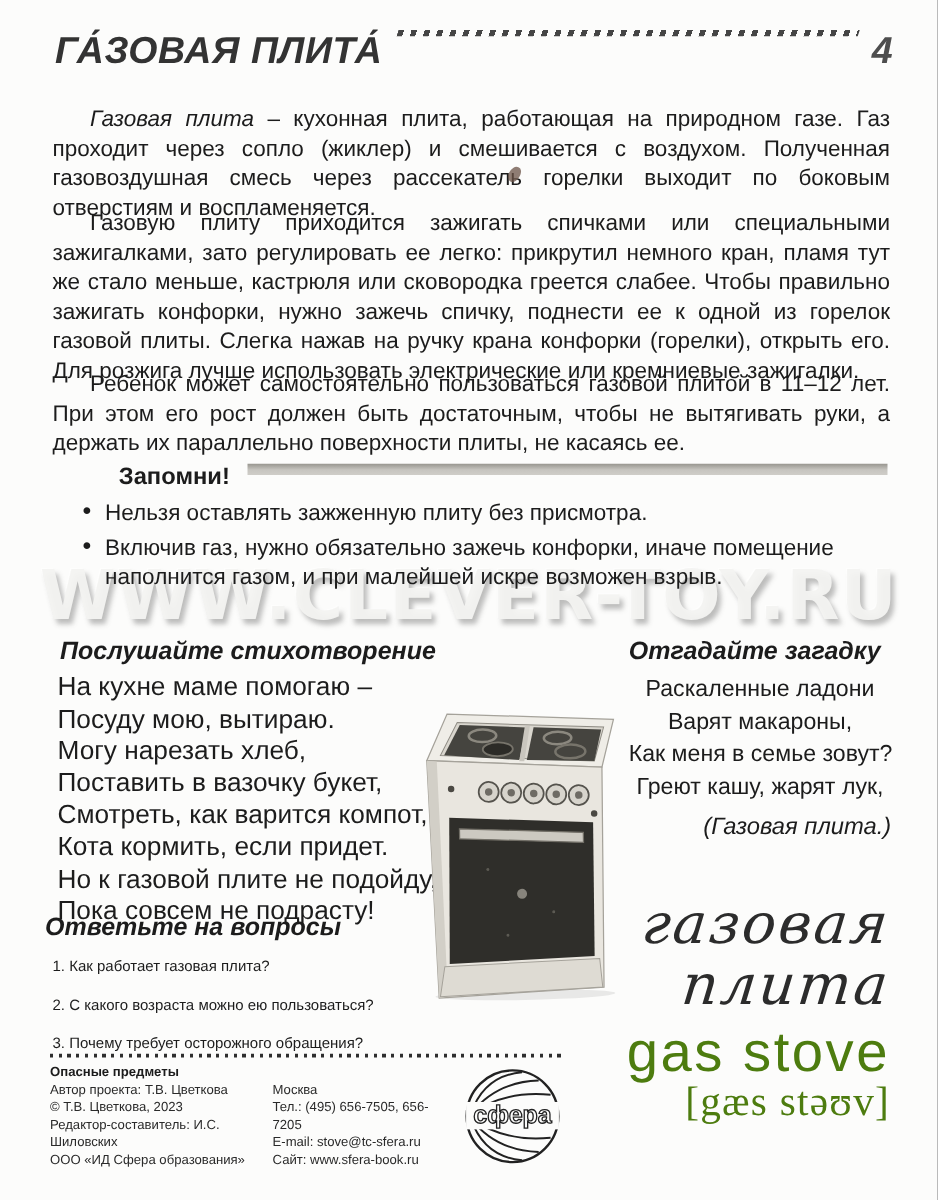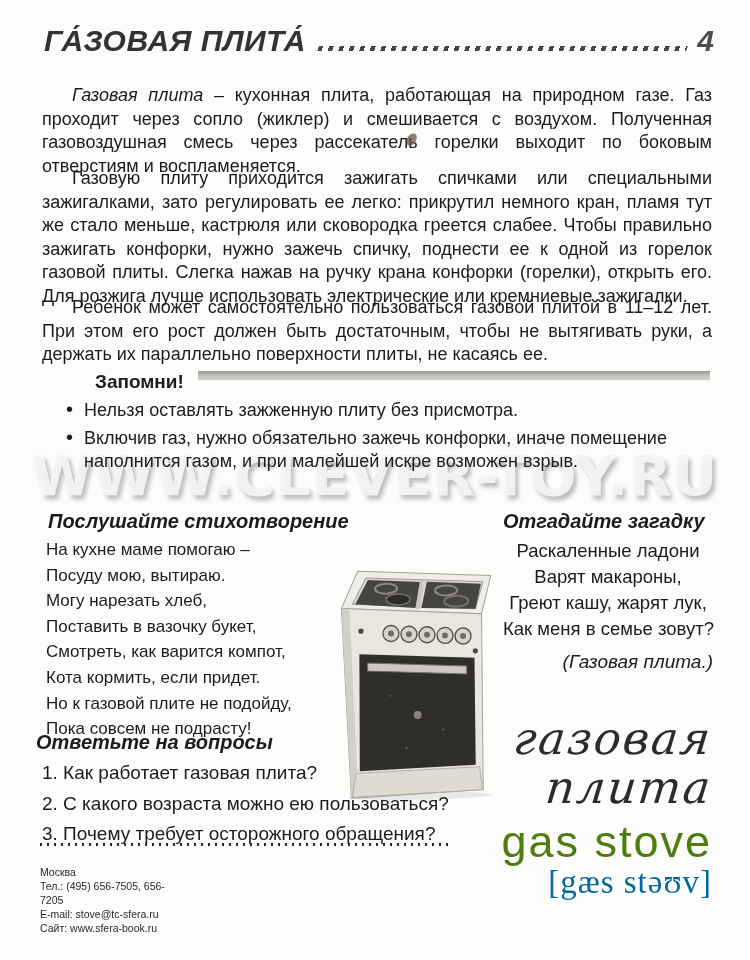--- a/index.html
+++ b/index.html
@@ -9,21 +9,21 @@
     width:750px; height:960px;
     margin:0 auto;
     background:#fcfcfb;
     overflow:hidden;
     font-family:"Liberation Sans", sans-serif;
     color:#1c1c1c;
   }
   
   .title-row {
     position:absolute; top:24px; left:44px; right:36px;
-    display:flex; align-items:flex-end;
+    display:flex; 
   }
   .page-title {
     font-size:30px; font-weight:bold; font-style:italic;
     letter-spacing:.5px; color:#333; white-space:nowrap;
   }
   .dot-leader {
     flex:1; height:5px; margin:0 10px 7px 12px;
     background:repeating-linear-gradient(90deg,#454545 0 4.5px,transparent 4.5px 10.5px);
     transform:skewX(-18deg);
   }
@@ -73,47 +73,47 @@
     text-shadow:3px 4px 4px rgba(70,70,70,.35), -1px -1px 0 rgba(255,255,255,.6);
     pointer-events:none; white-space:nowrap;
   }
   
   .sec-heading {
     position:absolute; font-size:20px; font-weight:bold; font-style:italic;
     z-index:2; white-space:nowrap;
   }
   
   .poem { position:absolute; top:537px; left:46px; width:300px; z-index:2; }
-  .poem .line { font-size:17px; line-height:25.6px; white-space:nowrap; }
+  .poem .line { font-size:21px; line-height:25.6px; white-space:nowrap; }
   .riddle { position:absolute; top:538px; left:503px; width:210px; z-index:2; }
   .riddle .line { font-size:18.5px; line-height:26px; white-space:nowrap;text-align:center; }
   .riddle-answer {
     font-size:19px; font-style:italic; text-align:right; margin-top:9px;
   }
   .questions { position:absolute; top:758px; left:42px; width:330px; z-index:2; }
-  .questions .q { font-size:19px; line-height:30.5px; white-space:nowrap; }
+  .questions .q { font-size:12px; line-height:30.5px; white-space:nowrap; }
   
   .stove { position:absolute; left:330px; top:560px; z-index:2; transform:rotate(-1.2deg); }
   
   .vocab {
     position:absolute; top:714px; right:38px; width:280px;
     text-align:right; z-index:2;
   }
   .script-line {
     font-family:"DejaVu Serif", serif; font-style:italic;
     font-size:45px; line-height:49px; color:#2c2c2c;
     letter-spacing:2px; transform:skewX(-6deg); transform-origin:right;
   }
   .english-line {
     font-size:45px; line-height:38px; color:#4d7c0f;
     letter-spacing:2px; margin-top:11px; font-weight:normal;
   }
   .ipa-line {
     font-family:"Liberation Serif", serif;
-    font-size:33px; line-height:38px; color:#0369a1; letter-spacing:1px;
+    font-size:33px; line-height:38px; color:#4d7c0f; letter-spacing:1px;
     margin-top:2px;
   }
   
   .footer {
     position:absolute; top:843px; left:40px; width:412px; z-index:2;
   }
   .footer-dots {
     height:3px; margin-bottom:5px;
     background:repeating-linear-gradient(90deg,#2e2e2e 0 2.5px,transparent 2.5px 7px);
   }
@@ -160,22 +160,22 @@
     <div class="line">Смотреть, как варится компот,</div>
     <div class="line">Кота кормить, если придет.</div>
     <div class="line">Но к газовой плите не подойду,</div>
     <div class="line">Пока совсем не подрасту!</div>
   </div>
 
   <div class="sec-heading" style="top:510px; left:503px;">Отгадайте загадку</div>
   <div class="riddle">
     <div class="line">Раскаленные ладони</div>
     <div class="line">Варят макароны,</div>
+    <div class="line">Как меня в семье зовут?</div>
     <div class="line">Греют кашу, жарят лук,</div>
-    <div class="line">Как меня в семье зовут?</div>
     <div class="riddle-answer">(Газовая плита.)</div>
   </div>
 
   <div class="stove">
     <svg width="176" height="242" viewBox="0 0 176 242" xmlns="http://www.w3.org/2000/svg">
 
       <ellipse cx="88" cy="236" rx="72" ry="4" fill="rgba(0,0,0,0.08)"></ellipse>
 
       <polygon points="30,10 163,17 153,55 13,47" fill="#efede7" stroke="#a5a29a" stroke-width="1"></polygon>
       <polygon points="38,17 155,23 147,50 24,43" fill="#d9d6ce" stroke="#8f8c84" stroke-width="0.8"></polygon>
@@ -230,22 +230,42 @@
   <div class="vocab">
     <div class="script-line">газовая</div>
     <div class="script-line">плита</div>
     <div class="english-line">gas stove</div>
     <div class="ipa-line">[gæs stəʊv]</div>
   </div>
 
   <div class="footer">
     <div class="footer-dots"></div>
     <div class="footer-cols">
+      <div class="footer-col1">
+        <div class="series">Опасные предметы</div>
+        <div class="fline">Автор проекта: Т.В. Цветкова</div>
+        <div class="fline">© Т.В. Цветкова, 2023</div>
+        <div class="fline">Редактор-составитель: И.С. Шиловских</div>
+        <div class="fline">ООО «ИД Сфера образования»</div>
+      </div>
       <div class="footer-col2">
         <div class="fline">Москва</div>
         <div class="fline">Тел.: (495) 656-7505, 656-7205</div>
         <div class="fline">E-mail: stove@tc-sfera.ru</div>
         <div class="fline">Сайт: www.sfera-book.ru</div>
       </div>
+      <div class="logo-wrap">
+        <svg width="80" height="80" viewBox="0 0 84 84" xmlns="http://www.w3.org/2000/svg">
+          <circle cx="42" cy="42" r="38.5" fill="none" stroke="#222" stroke-width="2"></circle>
+          <path d="M7,40 Q18,8 50,5" fill="none" stroke="#222" stroke-width="1.6"></path>
+          <path d="M7,40 Q28,13 64,12" fill="none" stroke="#222" stroke-width="1.6"></path>
+          <path d="M7,40 Q36,20 74,24" fill="none" stroke="#222" stroke-width="1.6"></path>
+          <path d="M7,44 Q18,76 50,79" fill="none" stroke="#222" stroke-width="1.6"></path>
+          <path d="M7,44 Q28,71 64,72" fill="none" stroke="#222" stroke-width="1.6"></path>
+          <path d="M7,44 Q36,64 74,60" fill="none" stroke="#222" stroke-width="1.6"></path>
+          <rect x="3" y="30" width="78" height="23" fill="#fcfcfb"></rect>
+          <text x="42" y="48" text-anchor="middle" font-family="Liberation Sans, sans-serif" font-size="21" font-weight="bold" fill="#fcfcfb" stroke="#222" stroke-width="1.1">сфера</text>
+        </svg>
+      </div>
     </div>
   </div>
 
 </div>
 
 </body></html>

